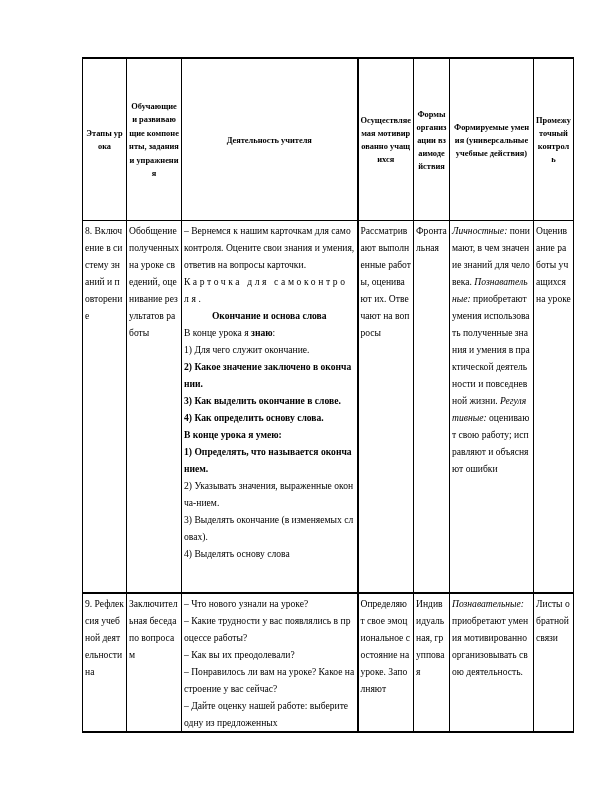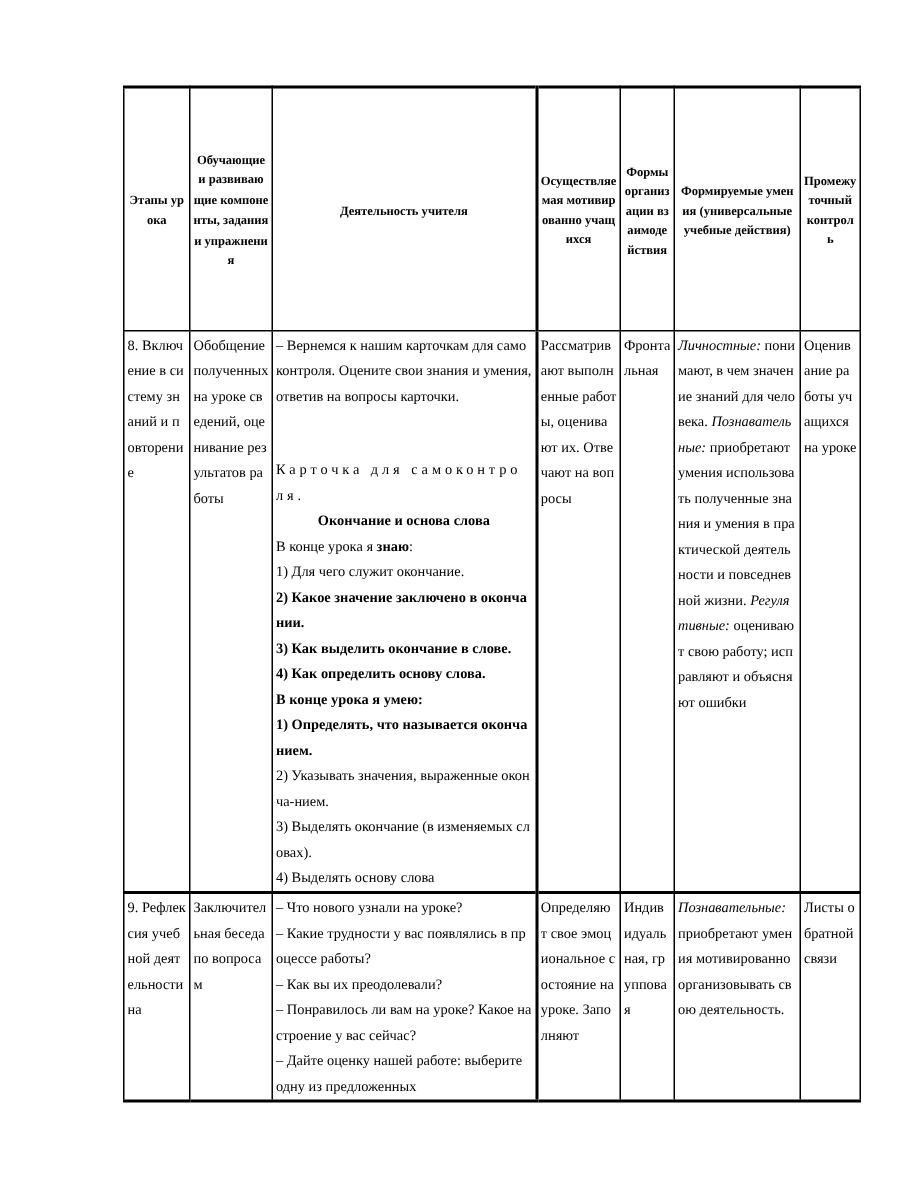--- a/index.html
+++ b/index.html
@@ -14,21 +14,21 @@
                             line-height:13px; font-weight:bold; height:160px; }
   table.lesson tr.head td.c1 { line-height:13.5px; }
   table.lesson tr.head { border-top:2px solid #000; }
   table.lesson tr.r8 td { height:370px; }
   table.lesson tr.r9 td { height:134px;margin-top:25px; }
   table.lesson tr.r9 { border-top:2px solid #000; }
   table.lesson tr.r9 td { border-bottom:2px solid #000; }
   td.thick-left { border-left:2px solid #000 !important; }
   .b { font-weight:bold; }
   .bi { font-weight:normal; font-style:italic; }
-  .spaced { letter-spacing:2.6px;margin-top:32px; }
+  .spaced { letter-spacing:2.6px; }
   .center { text-align:center; display:block;font-family:Liberation Serif, serif; }
   .blk { display:block; }
   .bold-all { font-weight:normal; }
 </style>
 </head>
 <body>
 
 <div class="page">
   <table class="lesson">
     <colgroup>

